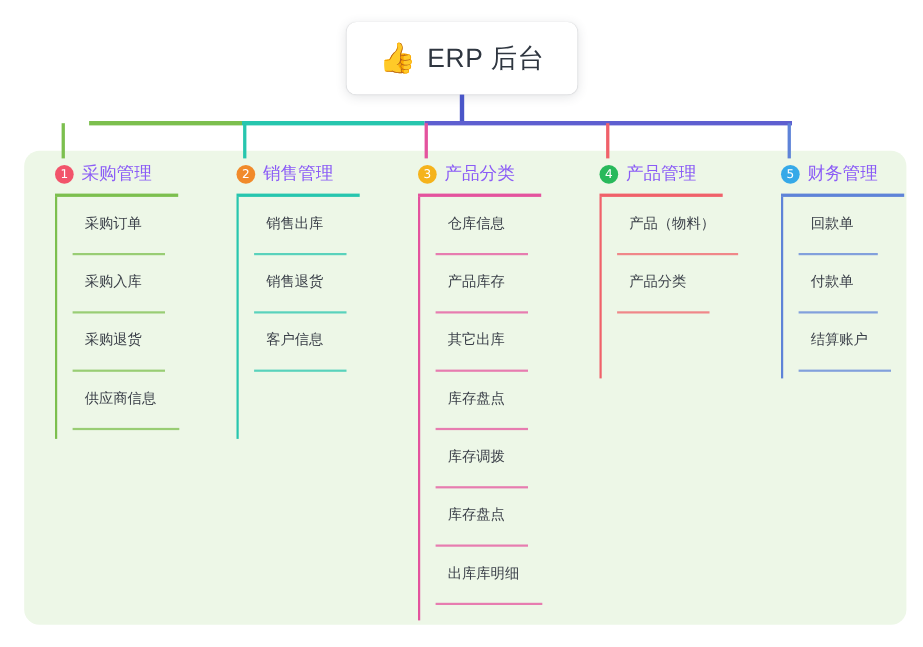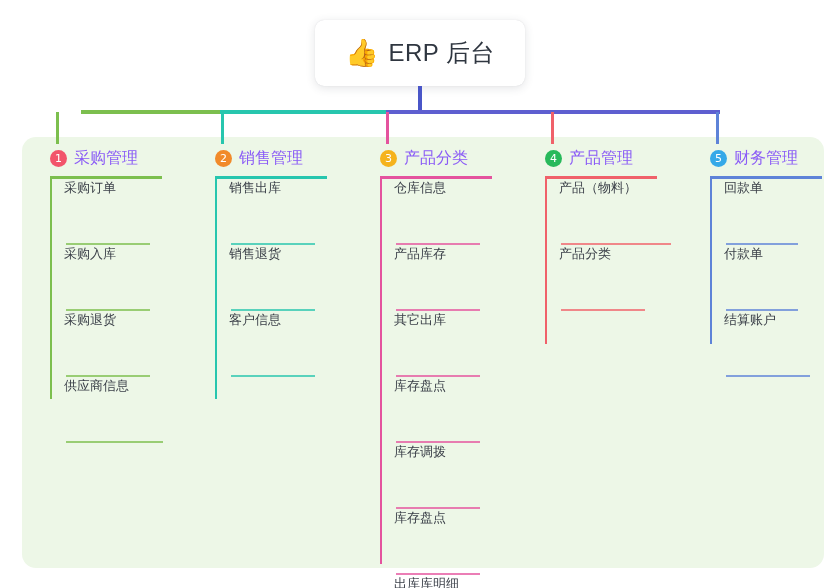--- a/index.html
+++ b/index.html
@@ -67,23 +67,23 @@
   }
   .head-rule { height: 3px; margin-top: 6px; }
 
   .items { position: relative; padding-left: 16px; }
   .spine {
     position: absolute; left: 16px; top: 0;
     width: 2px;
   }
   .item {
     position: relative;
-    height: 66px;
-    display: flex; align-items: flex-start;
-    padding-left: 14px;
+    height: 53px;
+    display: flex; align-items: center;
+    padding-left: 27px;
   }
   .item-label {
     font-size: 13px; color: #3a3f48;
     white-space: nowrap; padding-bottom: 6px;
   }
   .item-rule {
     position: absolute; left: 16px; bottom: 0;
     height: 2px;
   }
 </style>

